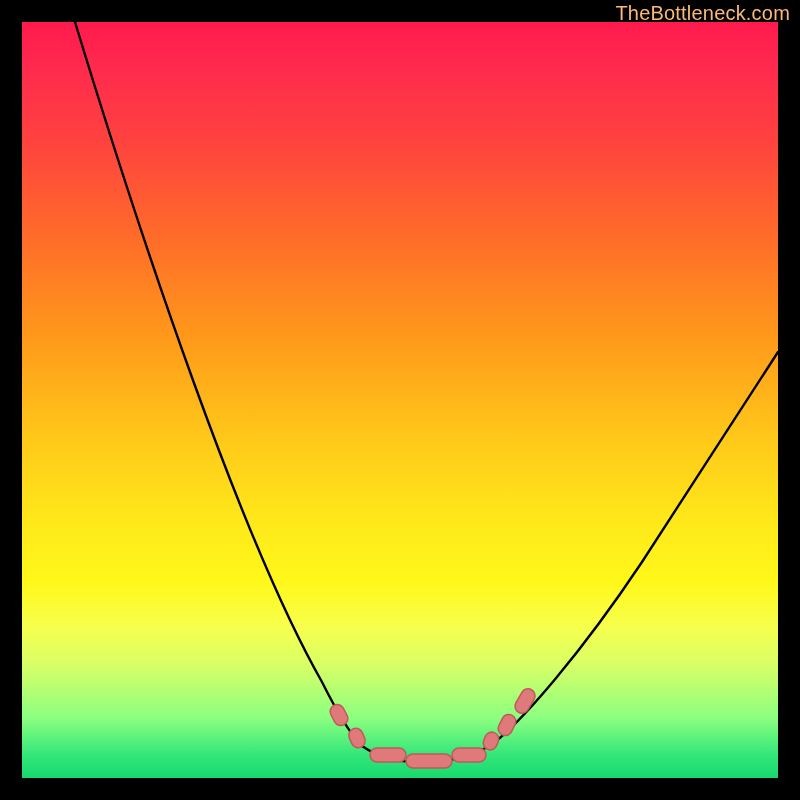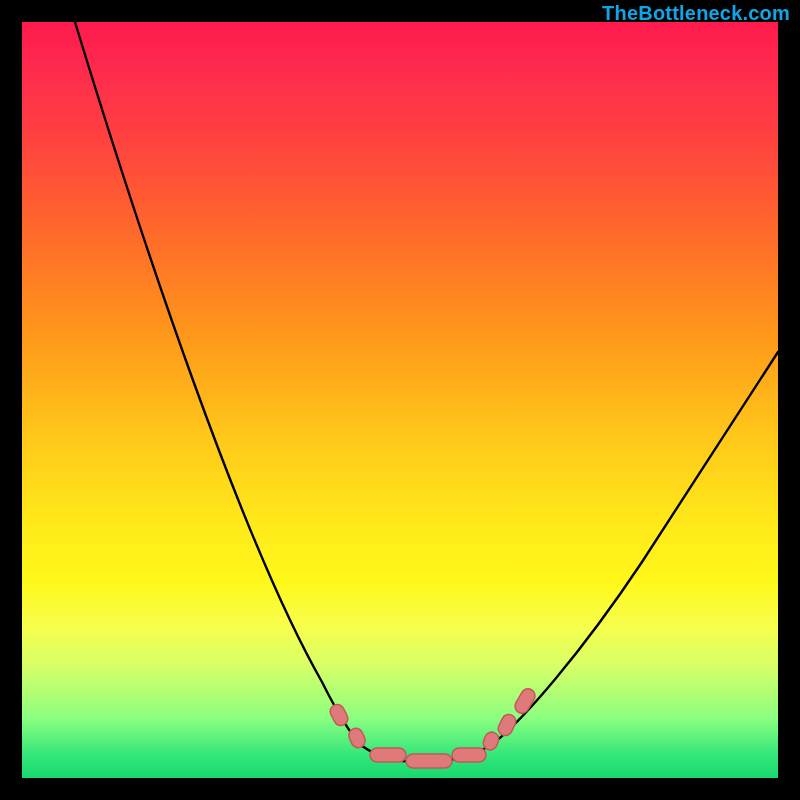--- a/index.html
+++ b/index.html
@@ -40,24 +40,24 @@
       #d8ff66 85%,
       #8cff80 92%,
       #33e67a 97%,
       #17d96e 100%
     );
   }
   .watermark {
     position: absolute;
     top: 2px;
     right: 10px;
-    color: #0ea5e9;
+    color: #fdba74;
     font-size: 20px;
     letter-spacing: 0.2px;
-    font-weight: 700;
+    font-weight: 400;
     user-select: none;
   }
   svg.curves {
     position: absolute;
     left: 22px;
     top: 22px;
     width: 756px;
     height: 756px;
     overflow: visible;
   }

